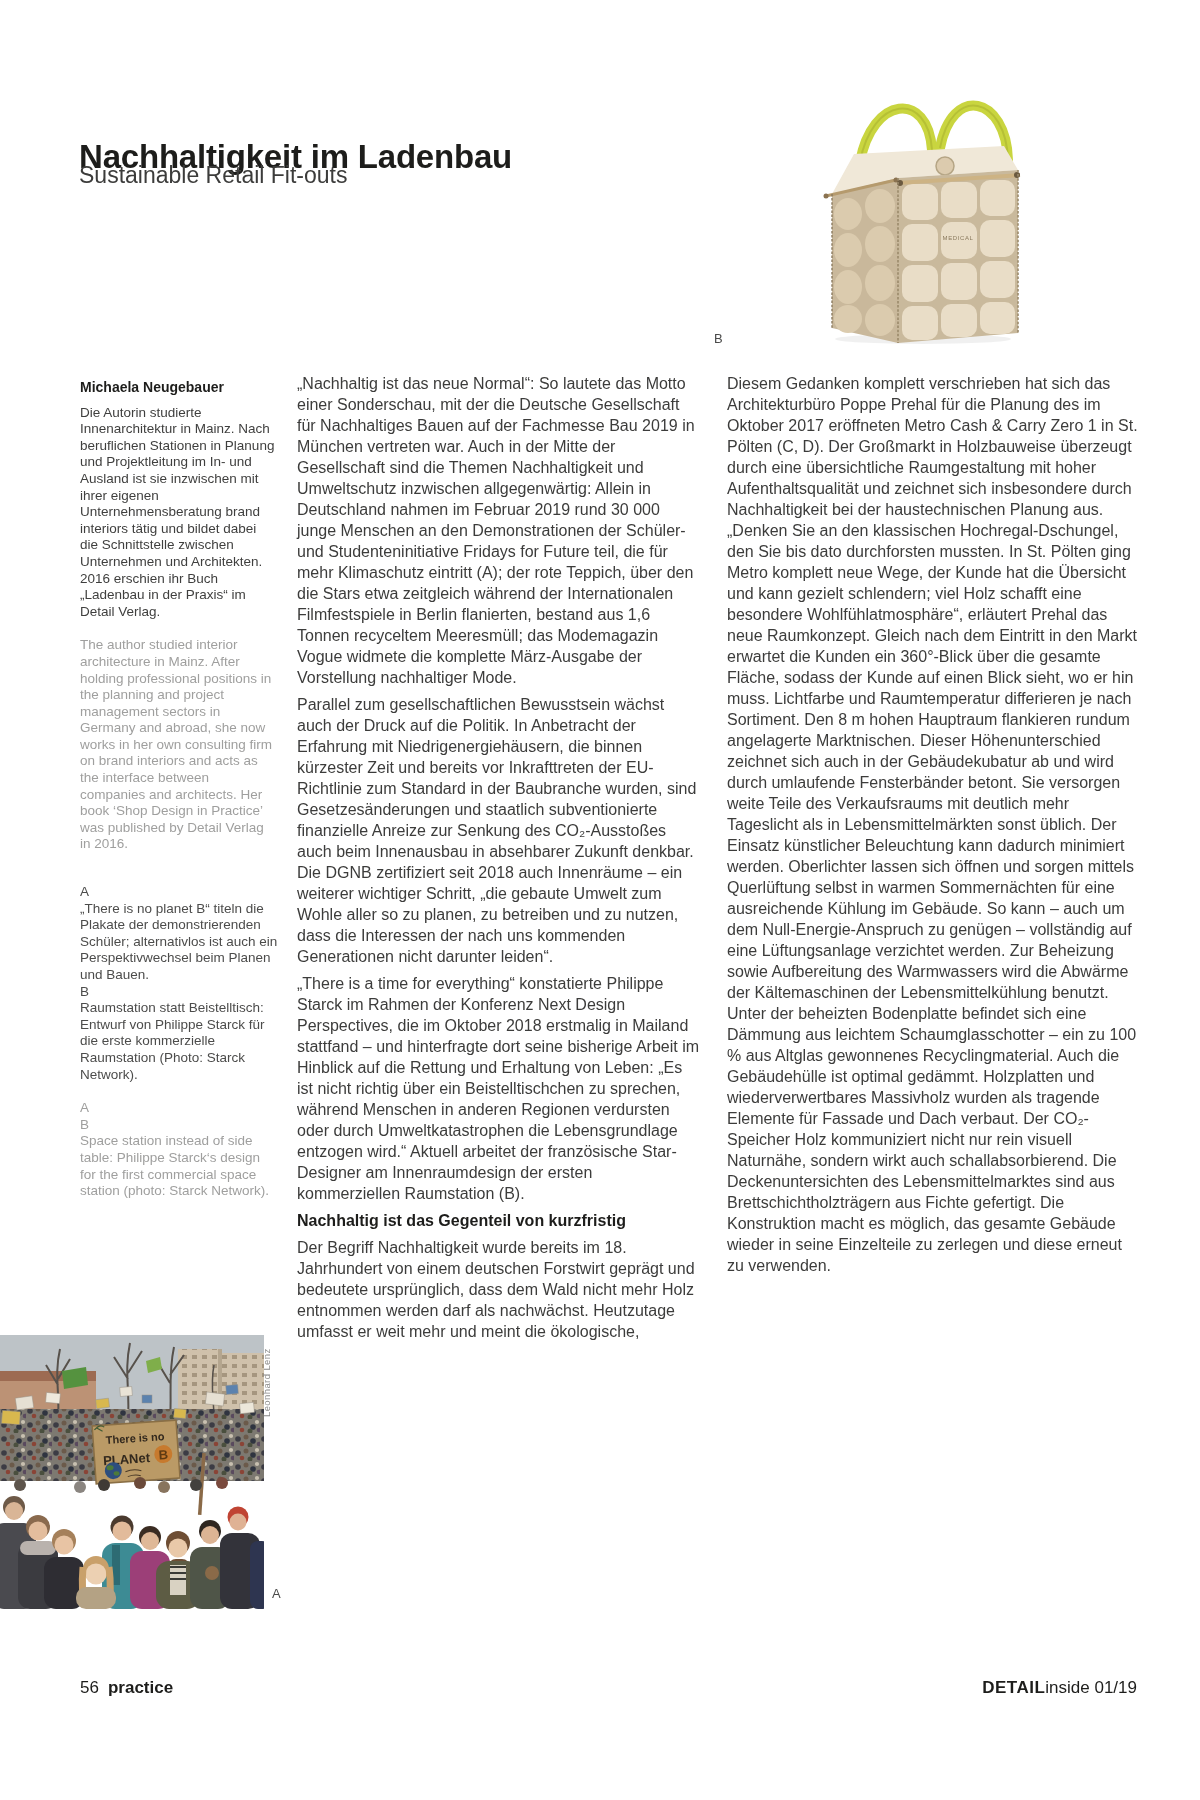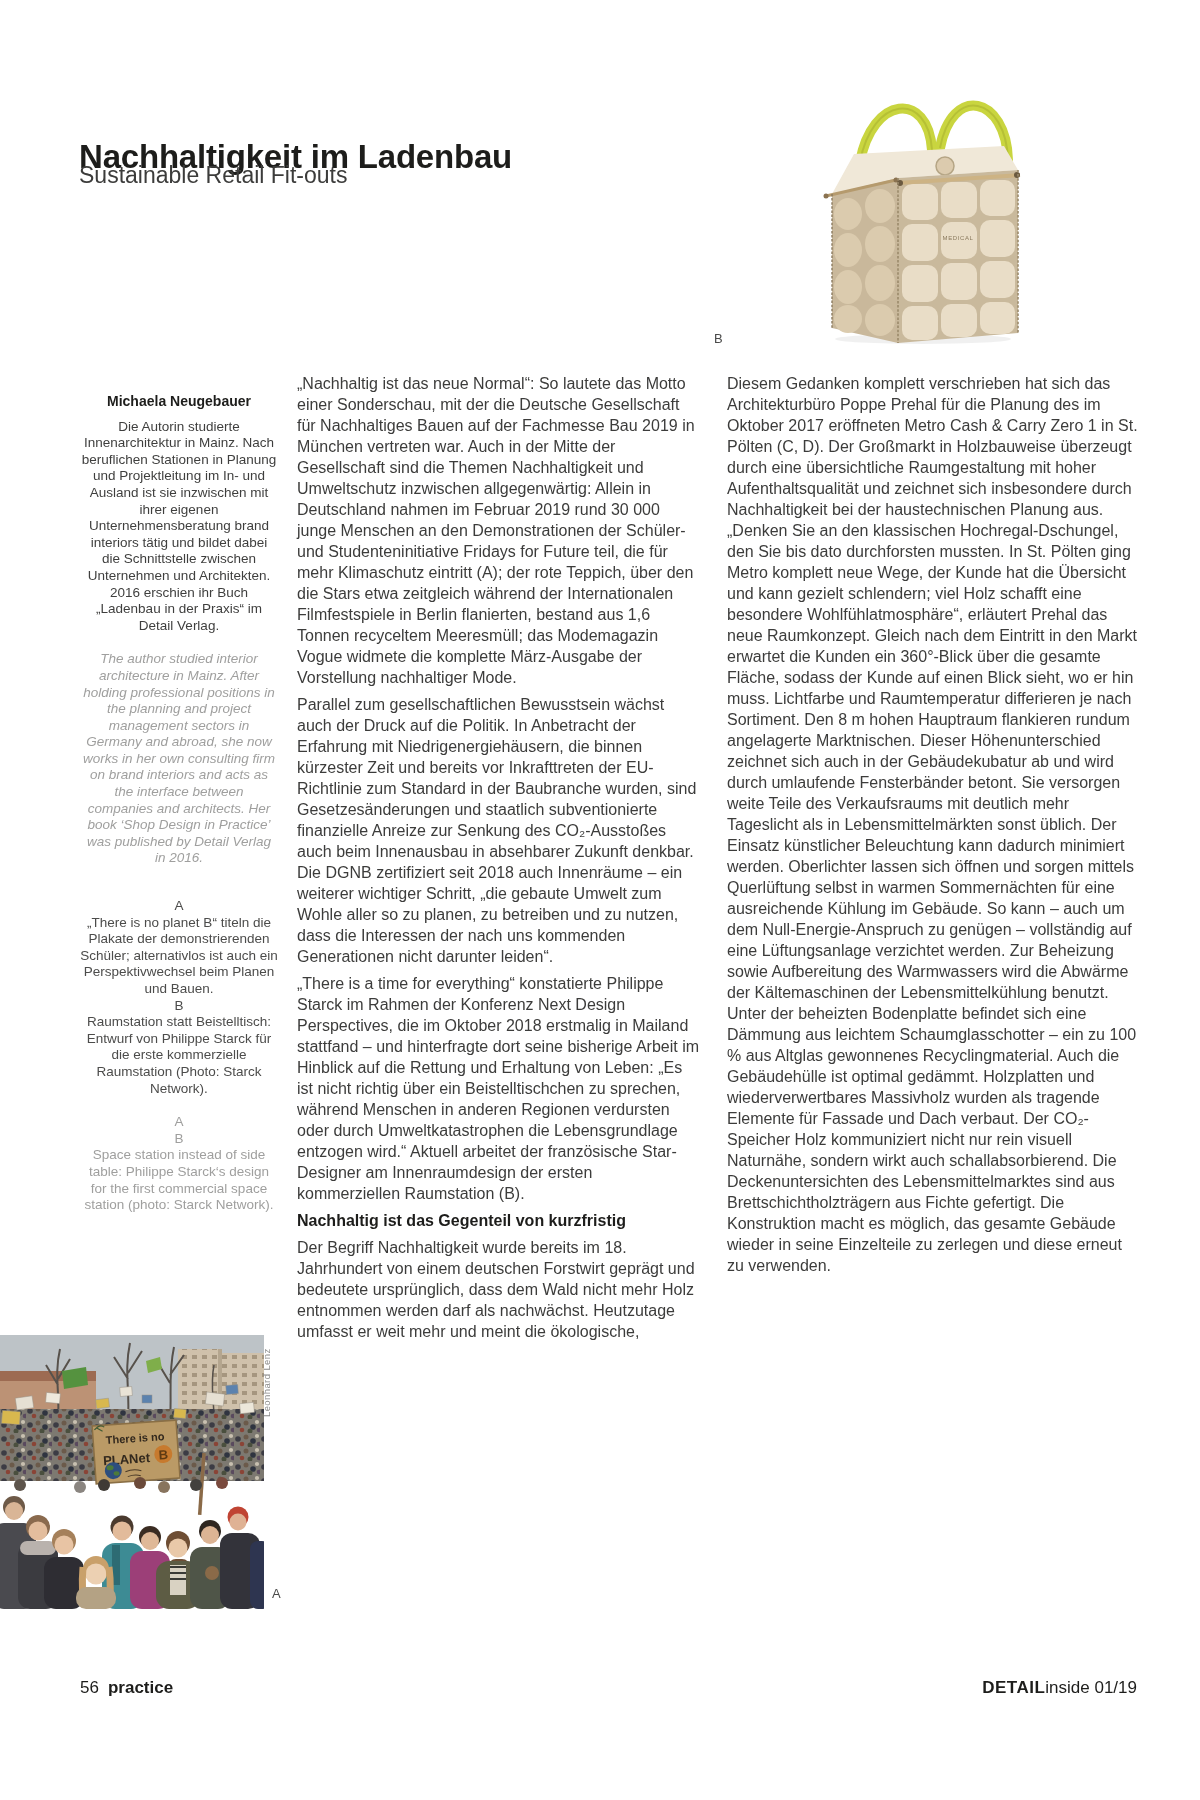--- a/index.html
+++ b/index.html
@@ -2,24 +2,24 @@
 <html lang="de"><head>
 <meta charset="utf-8">
 <style>
   html,body{margin:0;padding:0;background:#e8e8e8;}
   .page{position:relative;width:1200px;height:1800px;background:#ffffff;margin:0 auto;
         font-family:"Liberation Sans", sans-serif;overflow:hidden;color:#3f3f3e;}
   .title{position:absolute;left:79px;top:116px;font-size:33px;font-weight:bold;color:#1d1d1b;letter-spacing:-0.2px;}
   .subtitle{position:absolute;left:79px;top:162px;font-size:23px;font-weight:normal;color:#3c3c3b;}
 
   
-  .col-left{position:absolute;left:80px;top:393px;width:198px;font-size:13.5px;line-height:16.6px;text-align:center;}
+  .col-left{position:absolute;left:80px;top:379px;width:198px;font-size:13.5px;line-height:16.6px;}
   .author-name{font-weight:bold;color:#1d1d1b;font-size:14px;margin:0 0 9px 0;}
   .bio-de{color:#3f3f3e;margin:0 0 17px 0;}
-  .bio-en{color:#9f9f9e;margin:0 0 31px 0;font-style:italic;}
+  .bio-en{color:#9f9f9e;margin:0 0 31px 0;}
   .cap{margin:0 0 17px 0;}
   .cap-de{color:#4c4c4b;}
   .cap-en{color:#9f9f9e;}
   .cap .lbl{display:block;}
 
   
   .col-main{position:absolute;top:373px;font-size:16px;line-height:21px;color:#3c3c3b;text-align:left;hyphens:auto;}
   .col-mid{left:297px;width:402px;}
   .col-right{left:727px;width:412px;}
   .col-main p{margin:0 0 6px 0;}

